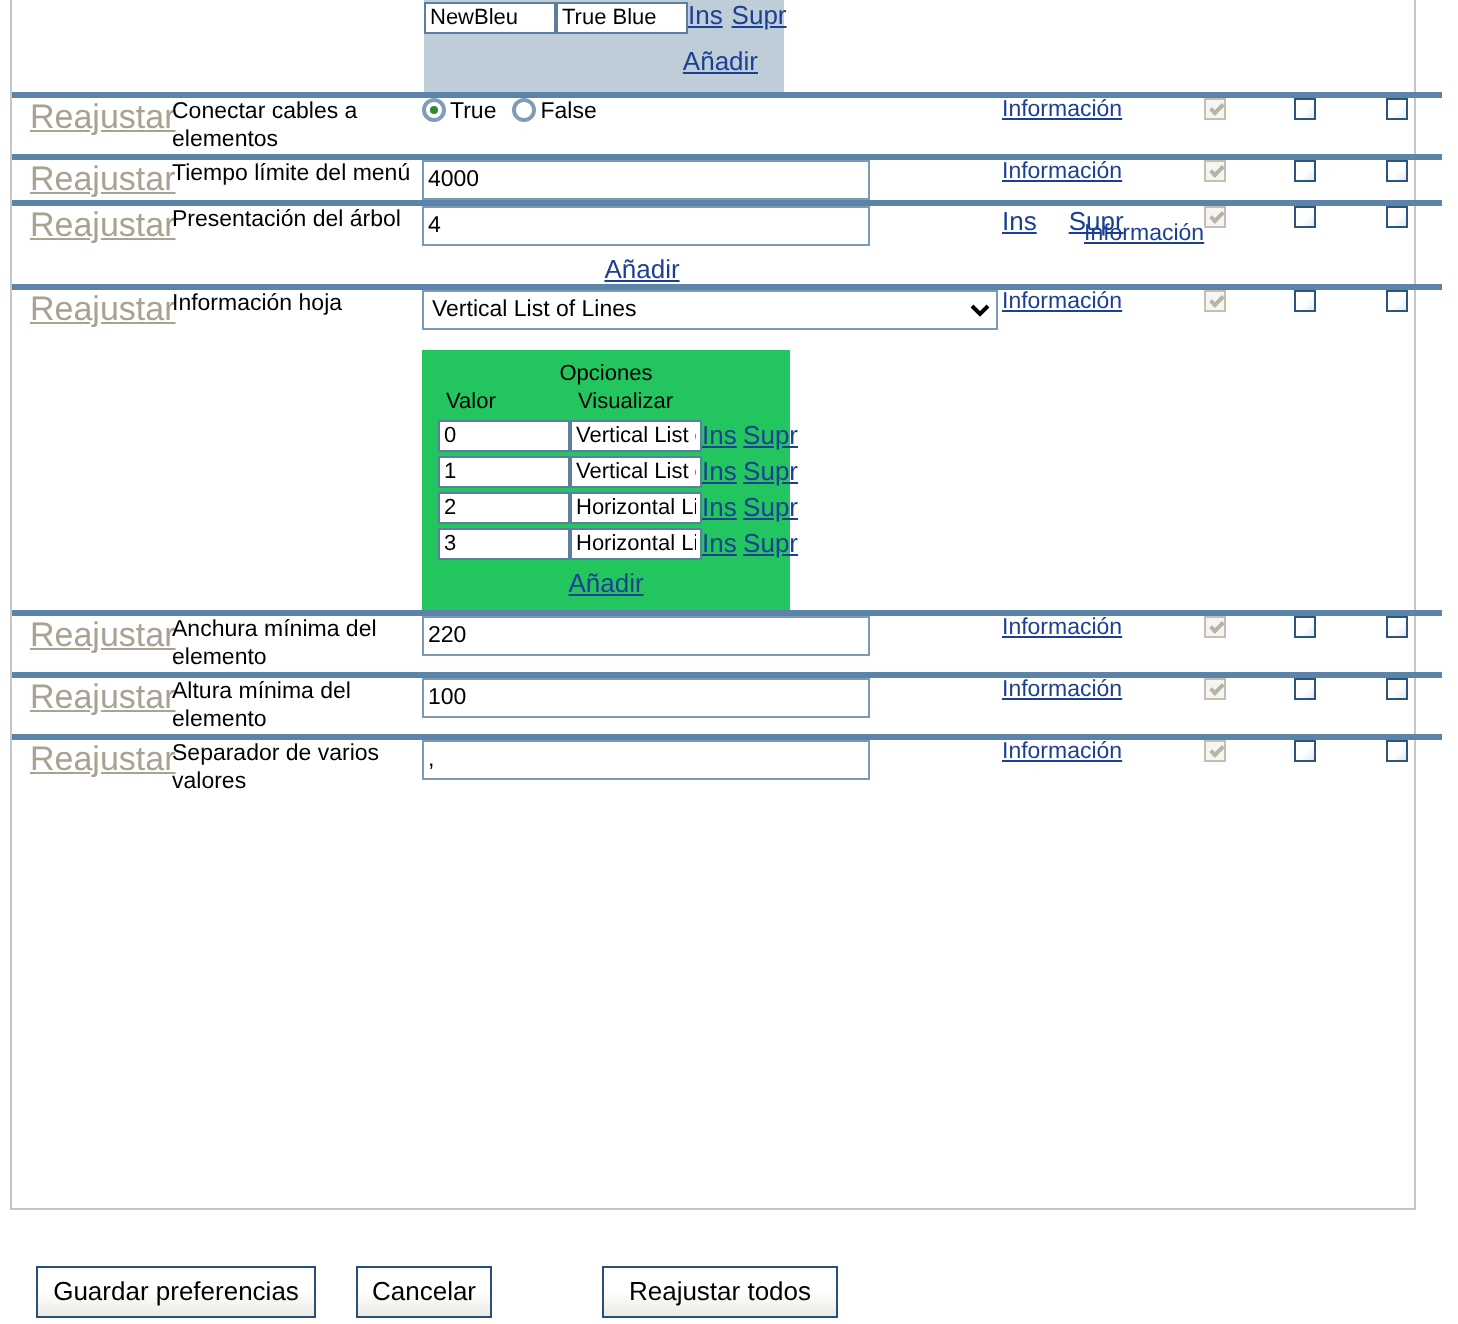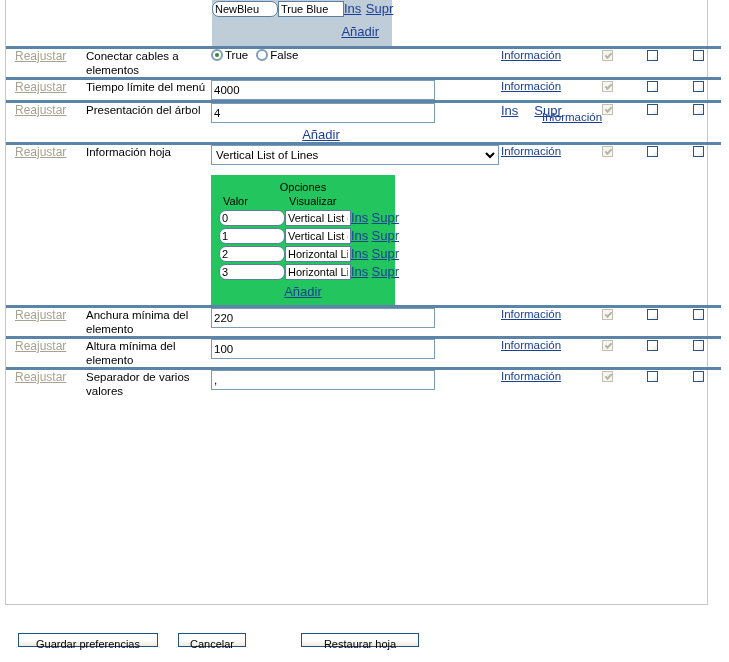--- a/index.html
+++ b/index.html
@@ -58,21 +58,21 @@
 
   .cell {
     padding: 8px 0 10px 0;
     font-size: 11.5px;
     color: #000000;
   }
 
   .reset-link {
     color: #a8a291;
     text-decoration: underline;
-    font-size: 12px;
+    font-size: 17px;
     padding-left: 9px;
     cursor: default;
     display: inline-block;
   }
 
   .field-label {
     font-size: 11.5px;
     color: #000;
     line-height: 14px;
     padding-right: 6px;
@@ -205,21 +205,21 @@
   .opt-table input {
     border: 1px solid #5c7fa0;
     height: 14px;
     font-family: "Liberation Sans", sans-serif;
     font-size: 11px;
     padding: 0 2px;
     box-sizing: content-box;
     background: #fff;
     color: #000;
   }
-  .opt-val   { width: 60px; border-radius: 7px; }
+  .opt-val   { width: 60px; }
   .opt-disp  { width: 60px; }
   .opt-links { padding-left: 4px; white-space: nowrap; }
   .opt-add {
     text-align: center;
     padding-top: 3px;
   }
 
   
   .top-table-wrap {
     background: #bfcdd9;
@@ -253,23 +253,23 @@
     left: 0;
     top: 630px;
     width: 729px;
     height: 32px;
   }
   .btn {
     position: absolute;
     border: 1px solid #26517d;
     background: linear-gradient(to bottom, #ffffff 0%, #ffffff 48%, #eceae2 100%);
     font-family: "Liberation Sans", sans-serif;
-    font-size: 11px;
-    color: #000;
-    height: 14px;
+    font-size: 13px;
+    color: #000;
+    height: 26px;
     line-height: 20px;
     text-align: center;
     cursor: pointer;
     box-sizing: border-box;
     padding: 0 6px;
   }
 
   .nowrap { white-space: nowrap; }
   .cen { text-align: center; }
 </style>
@@ -555,14 +555,14 @@
       </td>
     </tr>
 
   </tbody>
     </table>
 </div>
 
 <div class="footer">
   <button class="btn" style="left:18px;top:3px;width:140px;">Guardar preferencias</button>
   <button class="btn" style="left:178px;top:3px;width:68px;">Cancelar</button>
-  <button class="btn" style="left:301px;top:3px;width:118px;">Restaurar hoja</button>
+  <button class="btn" style="left:301px;top:3px;width:118px;">Reajustar todos</button>
 </div>
 
 </body></html>

